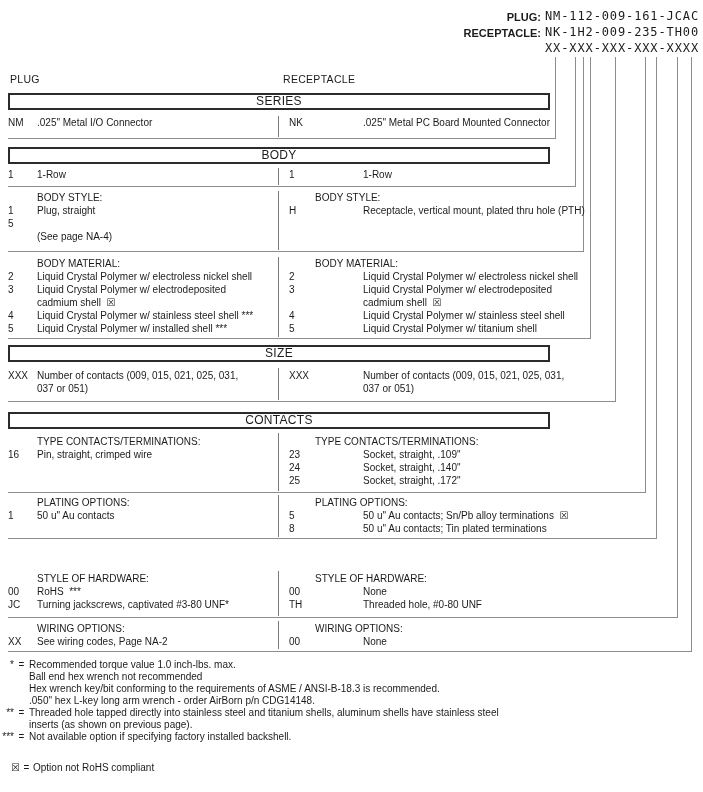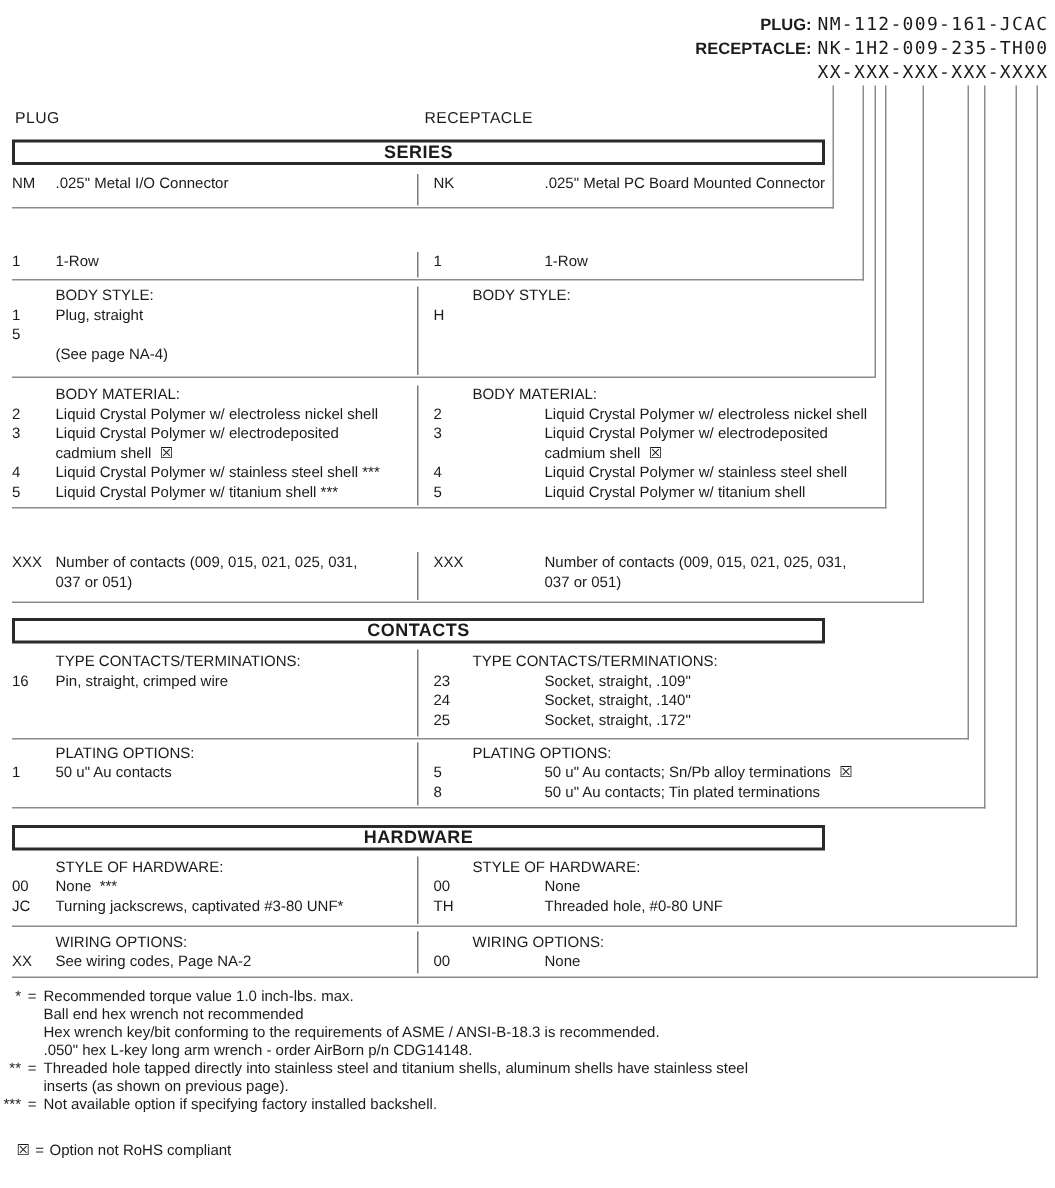--- a/index.html
+++ b/index.html
@@ -6,21 +6,21 @@
   .page{position:relative;width:703px;height:792px;background:#ffffff;overflow:hidden;
         font-family:"Liberation Sans","DejaVu Sans",sans-serif;color:#1b1b1b;}
   
   .pn-label{position:absolute;left:340px;width:201px;text-align:right;font-weight:bold;
             font-size:11px;line-height:14px;white-space:pre;}
   .pn-value{position:absolute;left:545px;font-family:"DejaVu Sans Mono",monospace;
             font-size:12px;line-height:14px;letter-spacing:0.88px;white-space:pre;}
   .col-label{position:absolute;font-size:10.5px;line-height:12px;letter-spacing:0.3px;}
   
   .bar{position:absolute;left:8px;width:542px;height:17px;box-sizing:border-box;
-       border:2px solid #2b2b2b;background:#fff;text-align:center;font-weight:bold;
+       border:2px solid #2b2b2b;background:#fff;text-align:center;font-weight:normal;
        font-size:12px;line-height:13.5px;letter-spacing:0.3px;}
   
   .conn{position:absolute;left:8px;top:57px;border-right:1px solid #8c8c8c;
         border-bottom:1px solid #8c8c8c;background:transparent;}
   
   .div{position:absolute;left:278px;width:1px;background:#7a7a7a;}
   
   .row{position:absolute;display:flex;font-size:10px;line-height:12px;white-space:pre;align-items:flex-end;}
   .rowL{left:8px;}
   .rowL .code{width:29px;flex:none;}
@@ -54,22 +54,23 @@
   <div class="conn" style="width:567px;height:129px"></div>
   <div class="conn" style="width:575px;height:194px"></div>
   <div class="conn" style="width:582px;height:281px"></div>
   <div class="conn" style="width:607px;height:344px"></div>
   <div class="conn" style="width:637px;height:435px"></div>
   <div class="conn" style="width:648px;height:481px"></div>
   <div class="conn" style="width:669px;height:560px"></div>
   <div class="conn" style="width:683px;height:594px"></div>
 
   <div class="bar" style="top:93px">SERIES</div>
+  <div class="bar" style="top:147px">BODY</div>
+  <div class="bar" style="top:345px">SIZE</div>
   <div class="bar" style="top:412px">CONTACTS</div>
-  <div class="bar" style="top:550px">HARDWARE</div>
 
   <div class="div" style="top:116px;height:21px"></div>
   <div class="div" style="top:168px;height:17px"></div>
   <div class="div" style="top:191px;height:59px"></div>
   <div class="div" style="top:257px;height:80px"></div>
   <div class="div" style="top:368px;height:32px"></div>
   <div class="div" style="top:433px;height:58px"></div>
   <div class="div" style="top:495px;height:42px"></div>
   <div class="div" style="top:571px;height:45px"></div>
   <div class="div" style="top:621px;height:28px"></div>
@@ -100,20 +101,21 @@
   </div>
   <div class="row rowL" style="top:218px">
     <span class="code">5</span>
   </div>
   <div class="row rowL" style="top:231px">
     <span class="code"></span>
     <span>(See page NA-4)</span>
   </div>
   <div class="row rowR" style="top:205px">
     <span class="code">H</span>
+    <span>Receptacle, vertical mount, plated thru hole (PTH)</span>
   </div>
 
   <div class="sub" style="left:37px;top:258px">BODY MATERIAL:</div>
   <div class="sub" style="left:315px;top:258px">BODY MATERIAL:</div>
   <div class="row rowL" style="top:271px">
     <span class="code">2</span>
     <span>Liquid Crystal Polymer w/ electroless nickel shell</span>
   </div>
   <div class="row rowL" style="top:284px">
     <span class="code">3</span>
@@ -122,21 +124,21 @@
   <div class="row rowL" style="top:297px">
     <span class="code"></span>
     <span>cadmium shell  ☒</span>
   </div>
   <div class="row rowL" style="top:310px">
     <span class="code">4</span>
     <span>Liquid Crystal Polymer w/ stainless steel shell ***</span>
   </div>
   <div class="row rowL" style="top:323px">
     <span class="code">5</span>
-    <span>Liquid Crystal Polymer w/ titanium shell ***</span>
+    <span>Liquid Crystal Polymer w/ installed shell ***</span>
   </div>
   <div class="row rowR" style="top:271px">
     <span class="code">2</span>
     <span>Liquid Crystal Polymer w/ electroless nickel shell</span>
   </div>
   <div class="row rowR" style="top:284px">
     <span class="code">3</span>
     <span>Liquid Crystal Polymer w/ electrodeposited</span>
   </div>
   <div class="row rowR" style="top:297px">
@@ -200,21 +202,21 @@
   </div>
   <div class="row rowR" style="top:523px">
     <span class="code">8</span>
     <span>50 u" Au contacts; Tin plated terminations</span>
   </div>
 
   <div class="sub" style="left:37px;top:573px">STYLE OF HARDWARE:</div>
   <div class="sub" style="left:315px;top:573px">STYLE OF HARDWARE:</div>
   <div class="row rowL" style="top:586px">
     <span class="code">00</span>
-    <span>None  ***</span>
+    <span>RoHS  ***</span>
   </div>
   <div class="row rowL" style="top:599px">
     <span class="code">JC</span>
     <span>Turning jackscrews, captivated #3-80 UNF*</span>
   </div>
   <div class="row rowR" style="top:586px">
     <span class="code">00</span>
     <span>None</span>
   </div>
   <div class="row rowR" style="top:599px">

